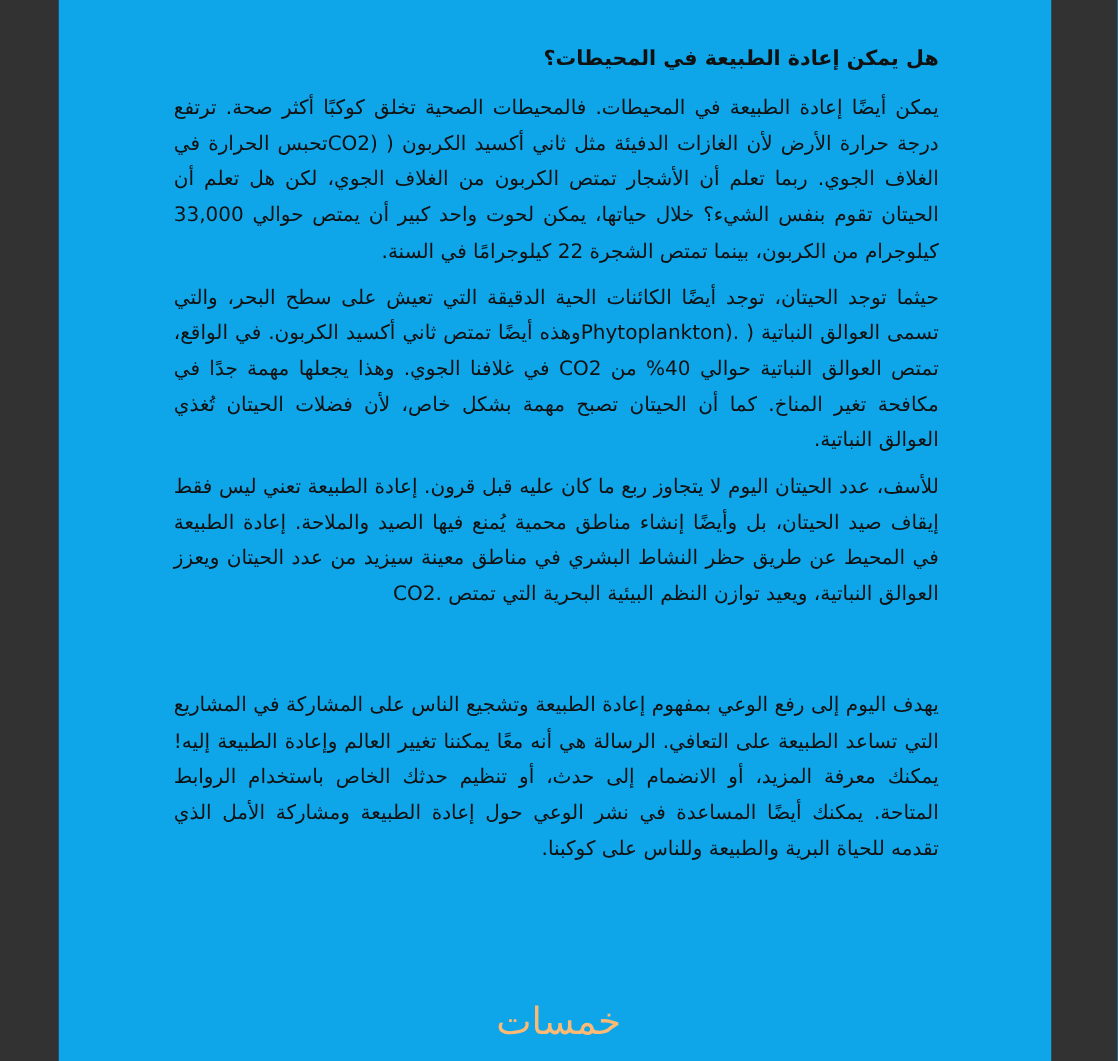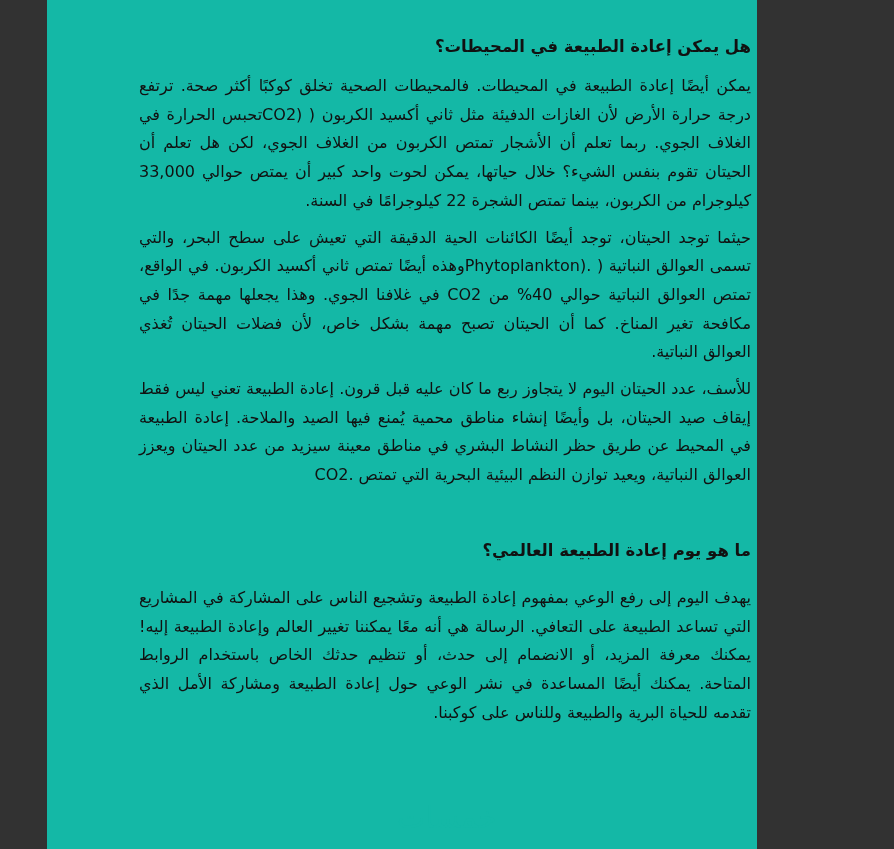--- a/index.html
+++ b/index.html
@@ -2,58 +2,57 @@
 <html><head>
 <meta charset="utf-8">
 <style>
   html, body { margin:0; padding:0; }
   body {
     width:894px; height:849px; overflow:hidden;
     background:#323232;
     position:relative;
   }
   .page {
-    position:absolute; left:47px; top:0; width:710px; height:849px;
-    background:#14b8a6;
+    position:absolute; left:47px; top:0; width:794px; height:849px;
+    background:#0ea5e9;
   }
   .content {
     position:absolute; left:92px; top:30px; width:612px;
     direction:rtl; text-align:justify;
     font-family:"DejaVu Sans", sans-serif;
     color:#111;
   }
   h2 {
     font-family:"DejaVu Sans", sans-serif;
     font-weight:bold; font-size:16.5px; margin:0; line-height:34px;
     color:#111;
   }
   p {
     margin:0; font-size:16px; line-height:28.7px;
     text-align-last:right;
   }
   .gap-s { height:8px; }
   .gap-l { height:44px; }
   .watermark {
     position:absolute; left:392px; top:800px; width:110px; text-align:center;
-    font-family:"DejaVu Sans", sans-serif; font-size:30px; color:#14b8a6;
+    font-family:"DejaVu Sans", sans-serif; font-size:30px; color:#fdba74;
     direction:rtl; letter-spacing:1px;
   }
 </style>
 </head>
 <body>
 
 <div class="page">
   <div class="content">
     <h2>هل يمكن إعادة الطبيعة في المحيطات؟</h2>
     <div class="gap-s"></div>
     <p>يمكن أيضًا إعادة الطبيعة في المحيطات. فالمحيطات الصحية تخلق كوكبًا أكثر صحة. ترتفع درجة حرارة الأرض لأن الغازات الدفيئة مثل ثاني أكسيد الكربون ( (CO2تحبس الحرارة في الغلاف الجوي. ربما تعلم أن الأشجار تمتص الكربون من الغلاف الجوي، لكن هل تعلم أن الحيتان تقوم بنفس الشيء؟ خلال حياتها، يمكن لحوت واحد كبير أن يمتص حوالي 33,000 كيلوجرام من الكربون، بينما تمتص الشجرة 22 كيلوجرامًا في السنة.</p>
     <div class="gap-s"></div>
     <p>حيثما توجد الحيتان، توجد أيضًا الكائنات الحية الدقيقة التي تعيش على سطح البحر، والتي تسمى العوالق النباتية ( .(Phytoplanktonوهذه أيضًا تمتص ثاني أكسيد الكربون. في الواقع، تمتص العوالق النباتية حوالي 40% من CO2 في غلافنا الجوي. وهذا يجعلها مهمة جدًا في مكافحة تغير المناخ. كما أن الحيتان تصبح مهمة بشكل خاص، لأن فضلات الحيتان تُغذي العوالق النباتية.</p>
     <div class="gap-s"></div>
     <p>للأسف، عدد الحيتان اليوم لا يتجاوز ربع ما كان عليه قبل قرون. إعادة الطبيعة تعني ليس فقط إيقاف صيد الحيتان، بل وأيضًا إنشاء مناطق محمية يُمنع فيها الصيد والملاحة. إعادة الطبيعة في المحيط عن طريق حظر النشاط البشري في مناطق معينة سيزيد من عدد الحيتان ويعزز العوالق النباتية، ويعيد توازن النظم البيئية البحرية التي تمتص .CO2</p>
     <div class="gap-l"></div>
-    <h2>ما هو يوم إعادة الطبيعة العالمي؟</h2>
     <div class="gap-s"></div>
     <div class="gap-s"></div>
     <p>يهدف اليوم إلى رفع الوعي بمفهوم إعادة الطبيعة وتشجيع الناس على المشاركة في المشاريع التي تساعد الطبيعة على التعافي. الرسالة هي أنه معًا يمكننا تغيير العالم وإعادة الطبيعة إليه! يمكنك معرفة المزيد، أو الانضمام إلى حدث، أو تنظيم حدثك الخاص باستخدام الروابط المتاحة. يمكنك أيضًا المساعدة في نشر الوعي حول إعادة الطبيعة ومشاركة الأمل الذي تقدمه للحياة البرية والطبيعة وللناس على كوكبنا.</p>
   </div>
 </div>
 <div class="watermark">خمسات</div>
 
 </body></html>

